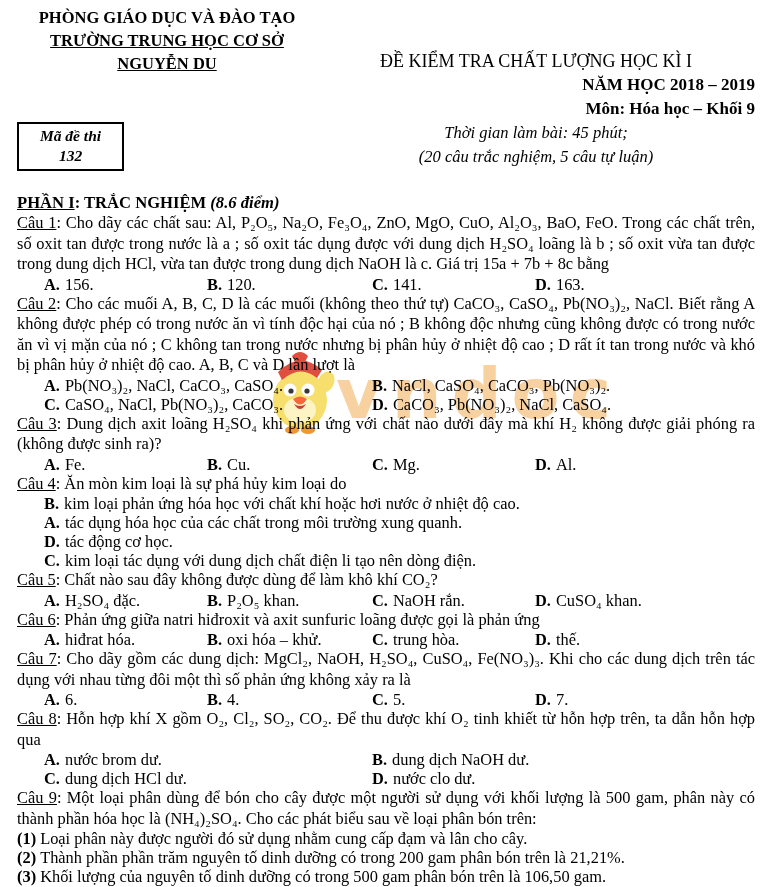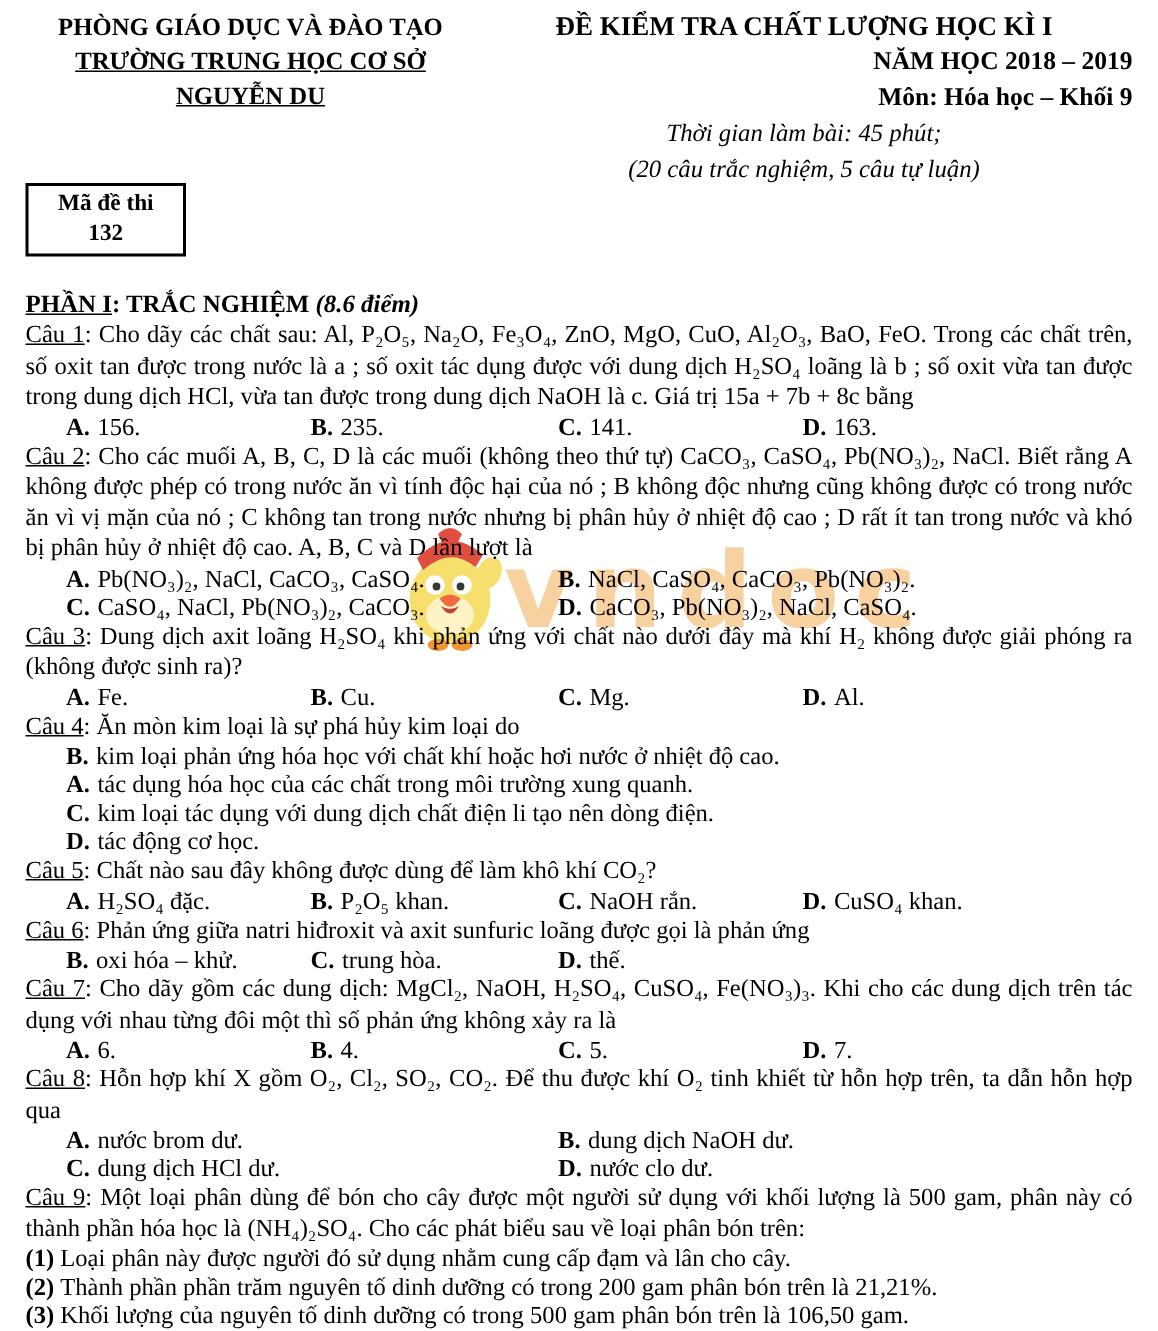--- a/index.html
+++ b/index.html
@@ -12,34 +12,35 @@
     color: #000;
     font-family: "Liberation Serif", "DejaVu Serif", serif;
     padding: 4px 17px 0 17px;
     overflow: hidden;
   }
   
   .hdr { display: flex; height: 114px; }
   .hdr-left { width: 300px; text-align: center; padding-top: 2px; }
   .hdr-left p { font-weight: bold; font-size: 16.5px; line-height: 23px; }
   .hdr-right { flex: 1; text-align: center; padding-top: 1px; }
-  .hdr-title   { font-weight: bold; font-size: 18px;   line-height: 24px; }
+  .hdr-title   { font-weight: normal; font-size: 18px;   line-height: 24px; margin-top: 44px; }
   .hdr-year,
   .hdr-subject { font-weight: bold; font-size: 17px;   line-height: 24px; text-align: right; }
   .hdr-italic  { font-style: italic; font-size: 16.5px; line-height: 24px; }
   .u { text-decoration: underline; }
   .code-box {
     width: 107px;
     margin-top: 4px;
     border: 2px solid #000;
     text-align: center;
     font-weight: bold;
     font-size: 15.5px;
     line-height: 20px;
     padding: 2px 0 3px 0;
+    font-style: italic;
   }
   
   .content { position: relative; z-index: 1; margin-top: 21px; font-size: 16.4px; }
   .section-title { font-size: 16.6px; line-height: 21px; font-weight: bold; }
   .section-title .i { font-style: italic; }
   .qbody { text-align: justify; line-height: 20.5px; }
   .qnum { font-weight: normal; text-decoration: underline; }
   .opts { padding-left: 27px; line-height: 19px; }
   .opts-4 { display: grid; grid-template-columns: 163px 165px 163px 1fr; }
   .opts-2 { display: grid; grid-template-columns: 328px 1fr; }
@@ -105,21 +106,21 @@
   </div>
 
   <div class="content">
 
     <p class="section-title"><span class="u">PHẦN I</span><span>: TRẮC NGHIỆM </span><span class="i">(8.6 điểm)</span></p>
 
     <div>
       <p class="qbody"><span class="qnum">Câu 1</span><span>: Cho dãy các chất sau: Al, P₂O₅, Na₂O, Fe₃O₄, ZnO, MgO, CuO, Al₂O₃, BaO, FeO. Trong các chất trên, số oxit tan được trong nước là a ; số oxit tác dụng được với dung dịch H₂SO₄ loãng là b ; số oxit vừa tan được trong dung dịch HCl, vừa tan được trong dung dịch NaOH là c. Giá trị 15a + 7b + 8c  bằng</span></p>
       <div class="opts opts-4">
         <span class="opt"><b>A.</b><span>156.</span></span>
-        <span class="opt"><b>B.</b><span>235.</span></span>
+        <span class="opt"><b>B.</b><span>120.</span></span>
         <span class="opt"><b>C.</b><span>141.</span></span>
         <span class="opt"><b>D.</b><span>163.</span></span>
       </div>
     </div>
 
     <div>
       <p class="qbody"><span class="qnum">Câu 2</span><span>: Cho các muối A, B, C, D là các muối (không theo thứ tự) CaCO₃, CaSO₄, Pb(NO₃)₂, NaCl. Biết rằng A không được phép có trong nước ăn vì tính độc hại của nó ; B không độc nhưng cũng không được có trong nước ăn vì vị mặn của nó ; C không tan trong nước nhưng bị phân hủy ở nhiệt độ cao ; D rất ít tan trong nước và khó bị phân hủy ở nhiệt độ cao. A, B, C và D lần lượt là</span></p>
       <div class="opts opts-2">
         <span class="opt"><b>A.</b><span>Pb(NO₃)₂, NaCl, CaCO₃, CaSO₄.</span></span>
         <span class="opt"><b>B.</b><span>NaCl, CaSO₄, CaCO₃, Pb(NO₃)₂.</span></span>
@@ -136,38 +137,39 @@
         <span class="opt"><b>C.</b><span>Mg.</span></span>
         <span class="opt"><b>D.</b><span>Al.</span></span>
       </div>
     </div>
 
     <div>
       <p class="qbody"><span class="qnum">Câu 4</span><span>: Ăn mòn kim loại là sự phá hủy kim loại do</span></p>
       <div class="opts opts-1">
         <span class="opt"><b>B.</b><span>kim loại phản ứng hóa học với chất khí hoặc hơi nước ở nhiệt độ cao.</span></span>
         <span class="opt"><b>A.</b><span>tác dụng hóa học của các chất trong môi trường xung quanh.</span></span>
+        <span class="opt"><b>D.</b><span>tác động cơ học.</span></span>
         <span class="opt"><b>C.</b><span>kim loại tác dụng với dung dịch chất điện li tạo nên dòng điện.</span></span>
-        <span class="opt"><b>D.</b><span>tác động cơ học.</span></span>
       </div>
     </div>
 
     <div>
       <p class="qbody"><span class="qnum">Câu 5</span><span>: Chất nào sau đây không được dùng để làm khô khí CO₂?</span></p>
       <div class="opts opts-4">
         <span class="opt"><b>A.</b><span>H₂SO₄ đặc.</span></span>
         <span class="opt"><b>B.</b><span>P₂O₅ khan.</span></span>
         <span class="opt"><b>C.</b><span>NaOH rắn.</span></span>
         <span class="opt"><b>D.</b><span>CuSO₄ khan.</span></span>
       </div>
     </div>
 
     <div>
       <p class="qbody"><span class="qnum">Câu 6</span><span>: Phản ứng giữa natri hiđroxit và axit sunfuric loãng được gọi là phản ứng</span></p>
       <div class="opts opts-4">
+        <span class="opt"><b>A.</b><span>hiđrat hóa.</span></span>
         <span class="opt"><b>B.</b><span>oxi hóa – khử.</span></span>
         <span class="opt"><b>C.</b><span>trung hòa.</span></span>
         <span class="opt"><b>D.</b><span>thế.</span></span>
       </div>
     </div>
 
     <div>
       <p class="qbody"><span class="qnum">Câu 7</span><span>: Cho dãy gồm các dung dịch: MgCl₂, NaOH, H₂SO₄, CuSO₄, Fe(NO₃)₃. Khi cho các dung dịch trên tác dụng với nhau từng đôi một thì số phản ứng không xảy ra là</span></p>
       <div class="opts opts-4">
         <span class="opt"><b>A.</b><span>6.</span></span>

